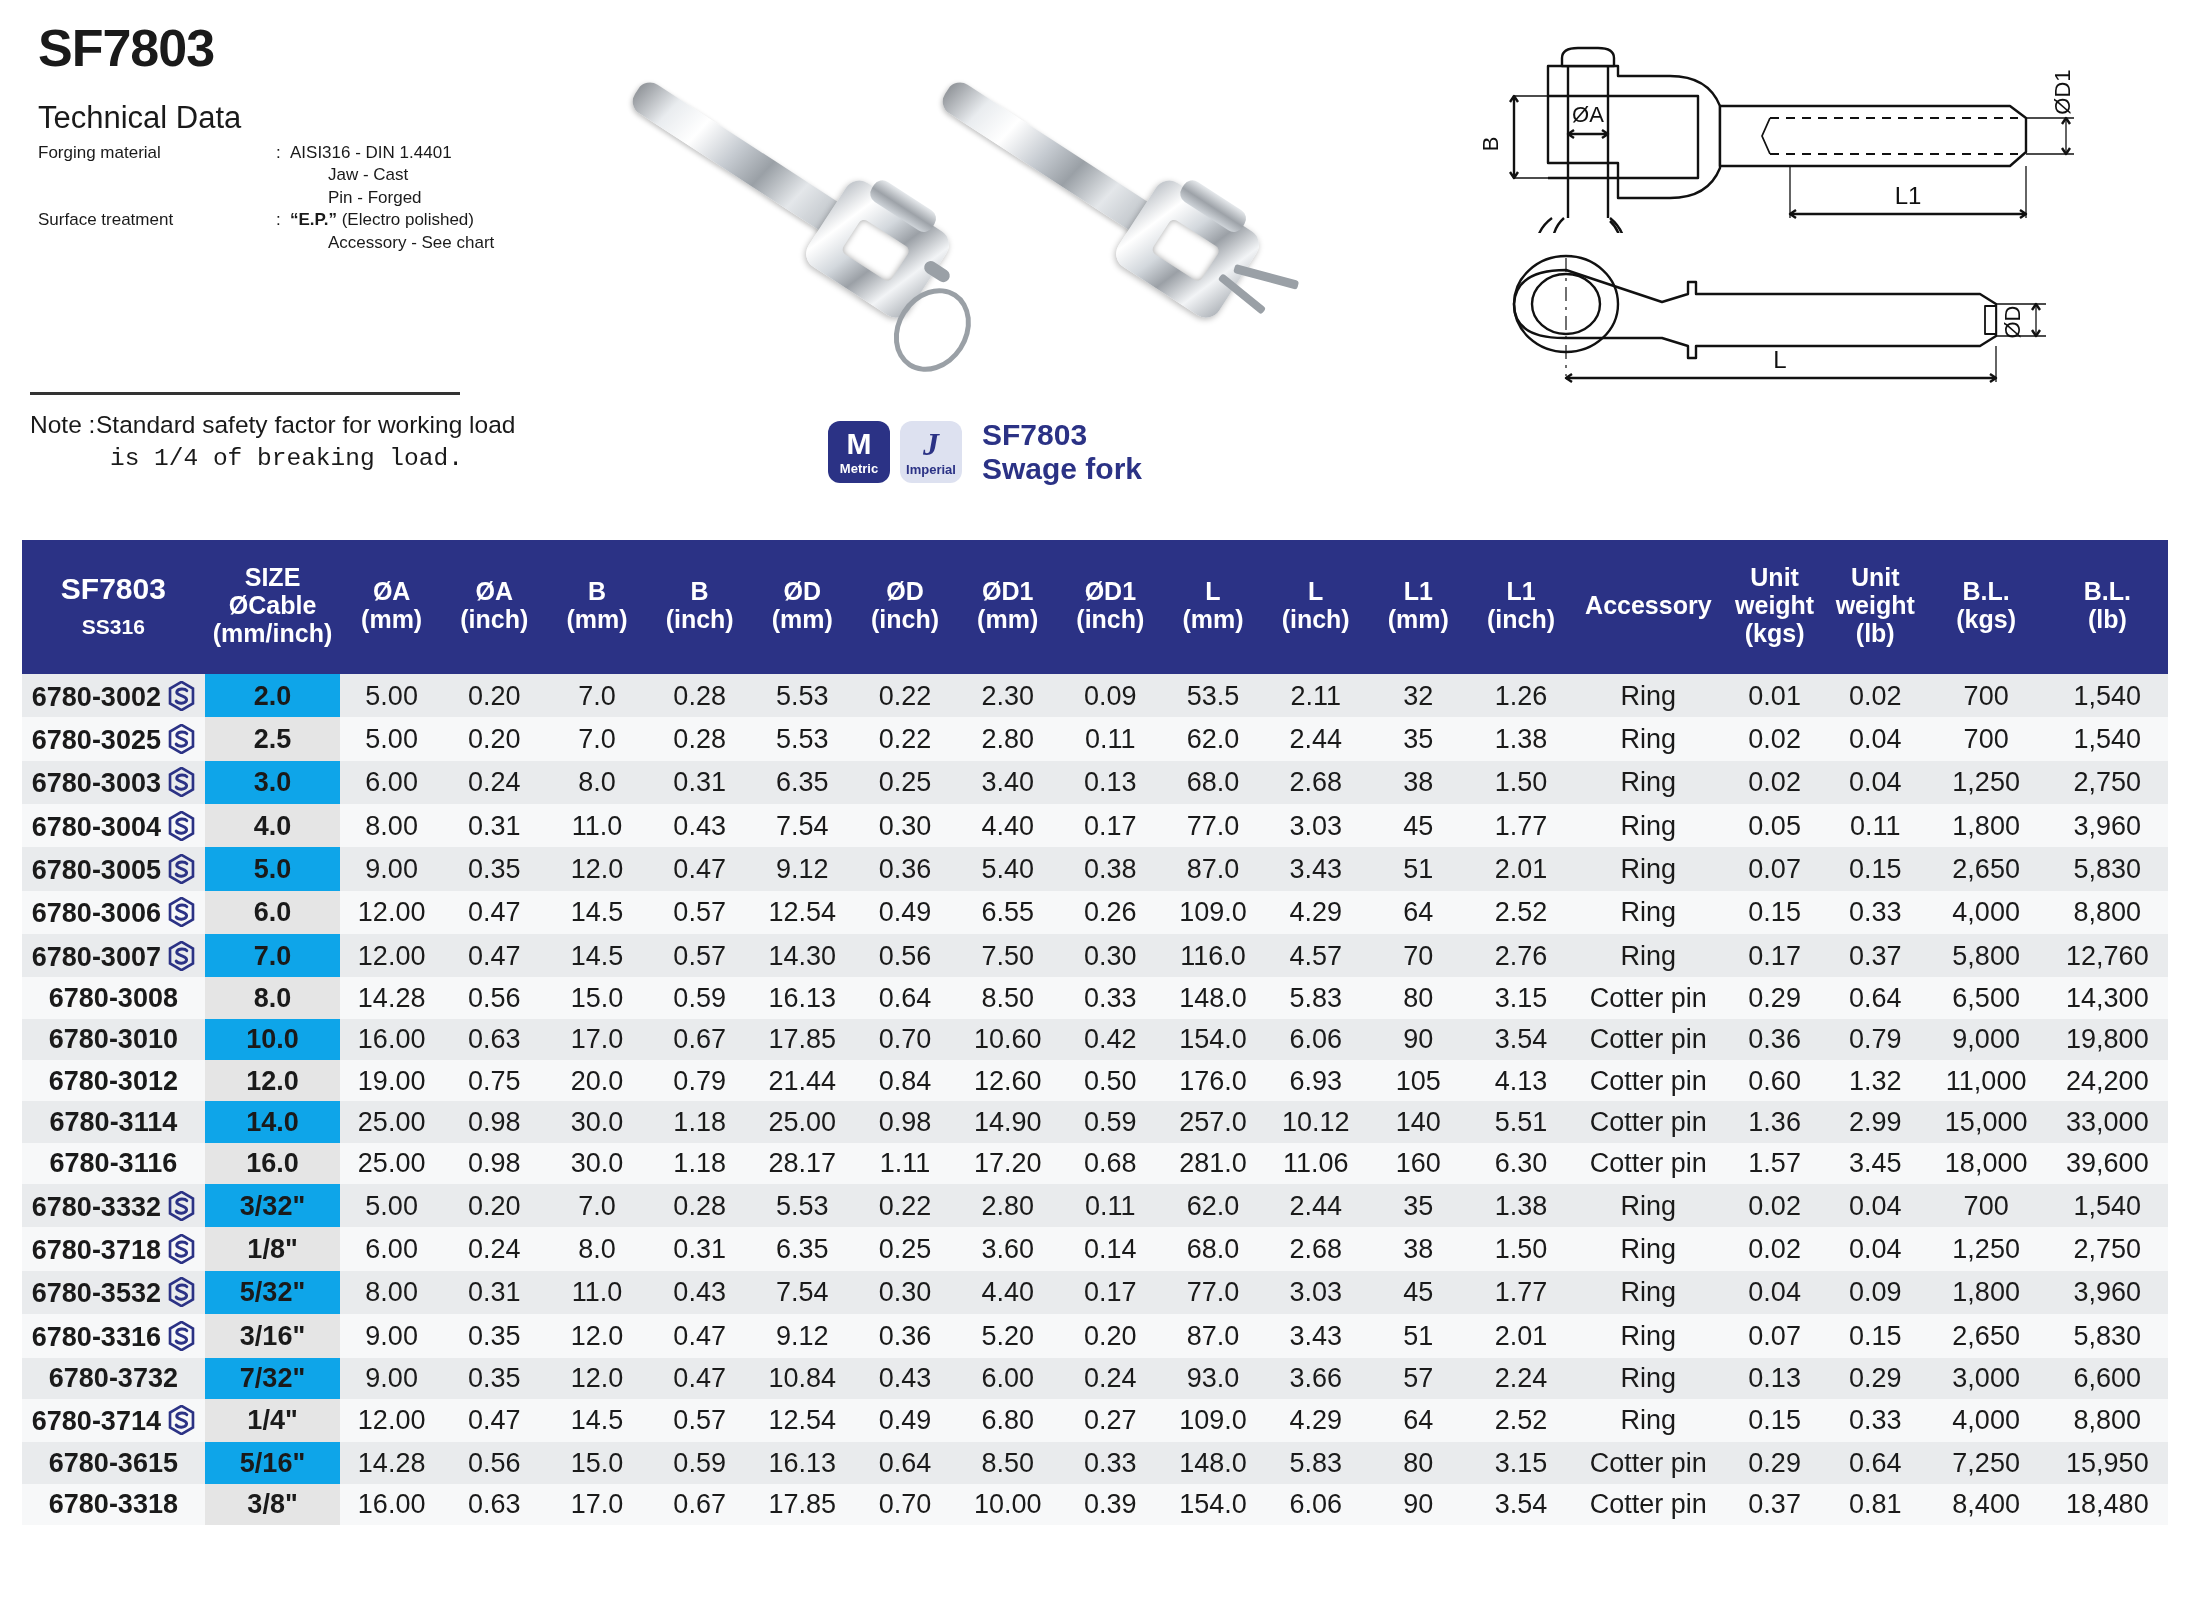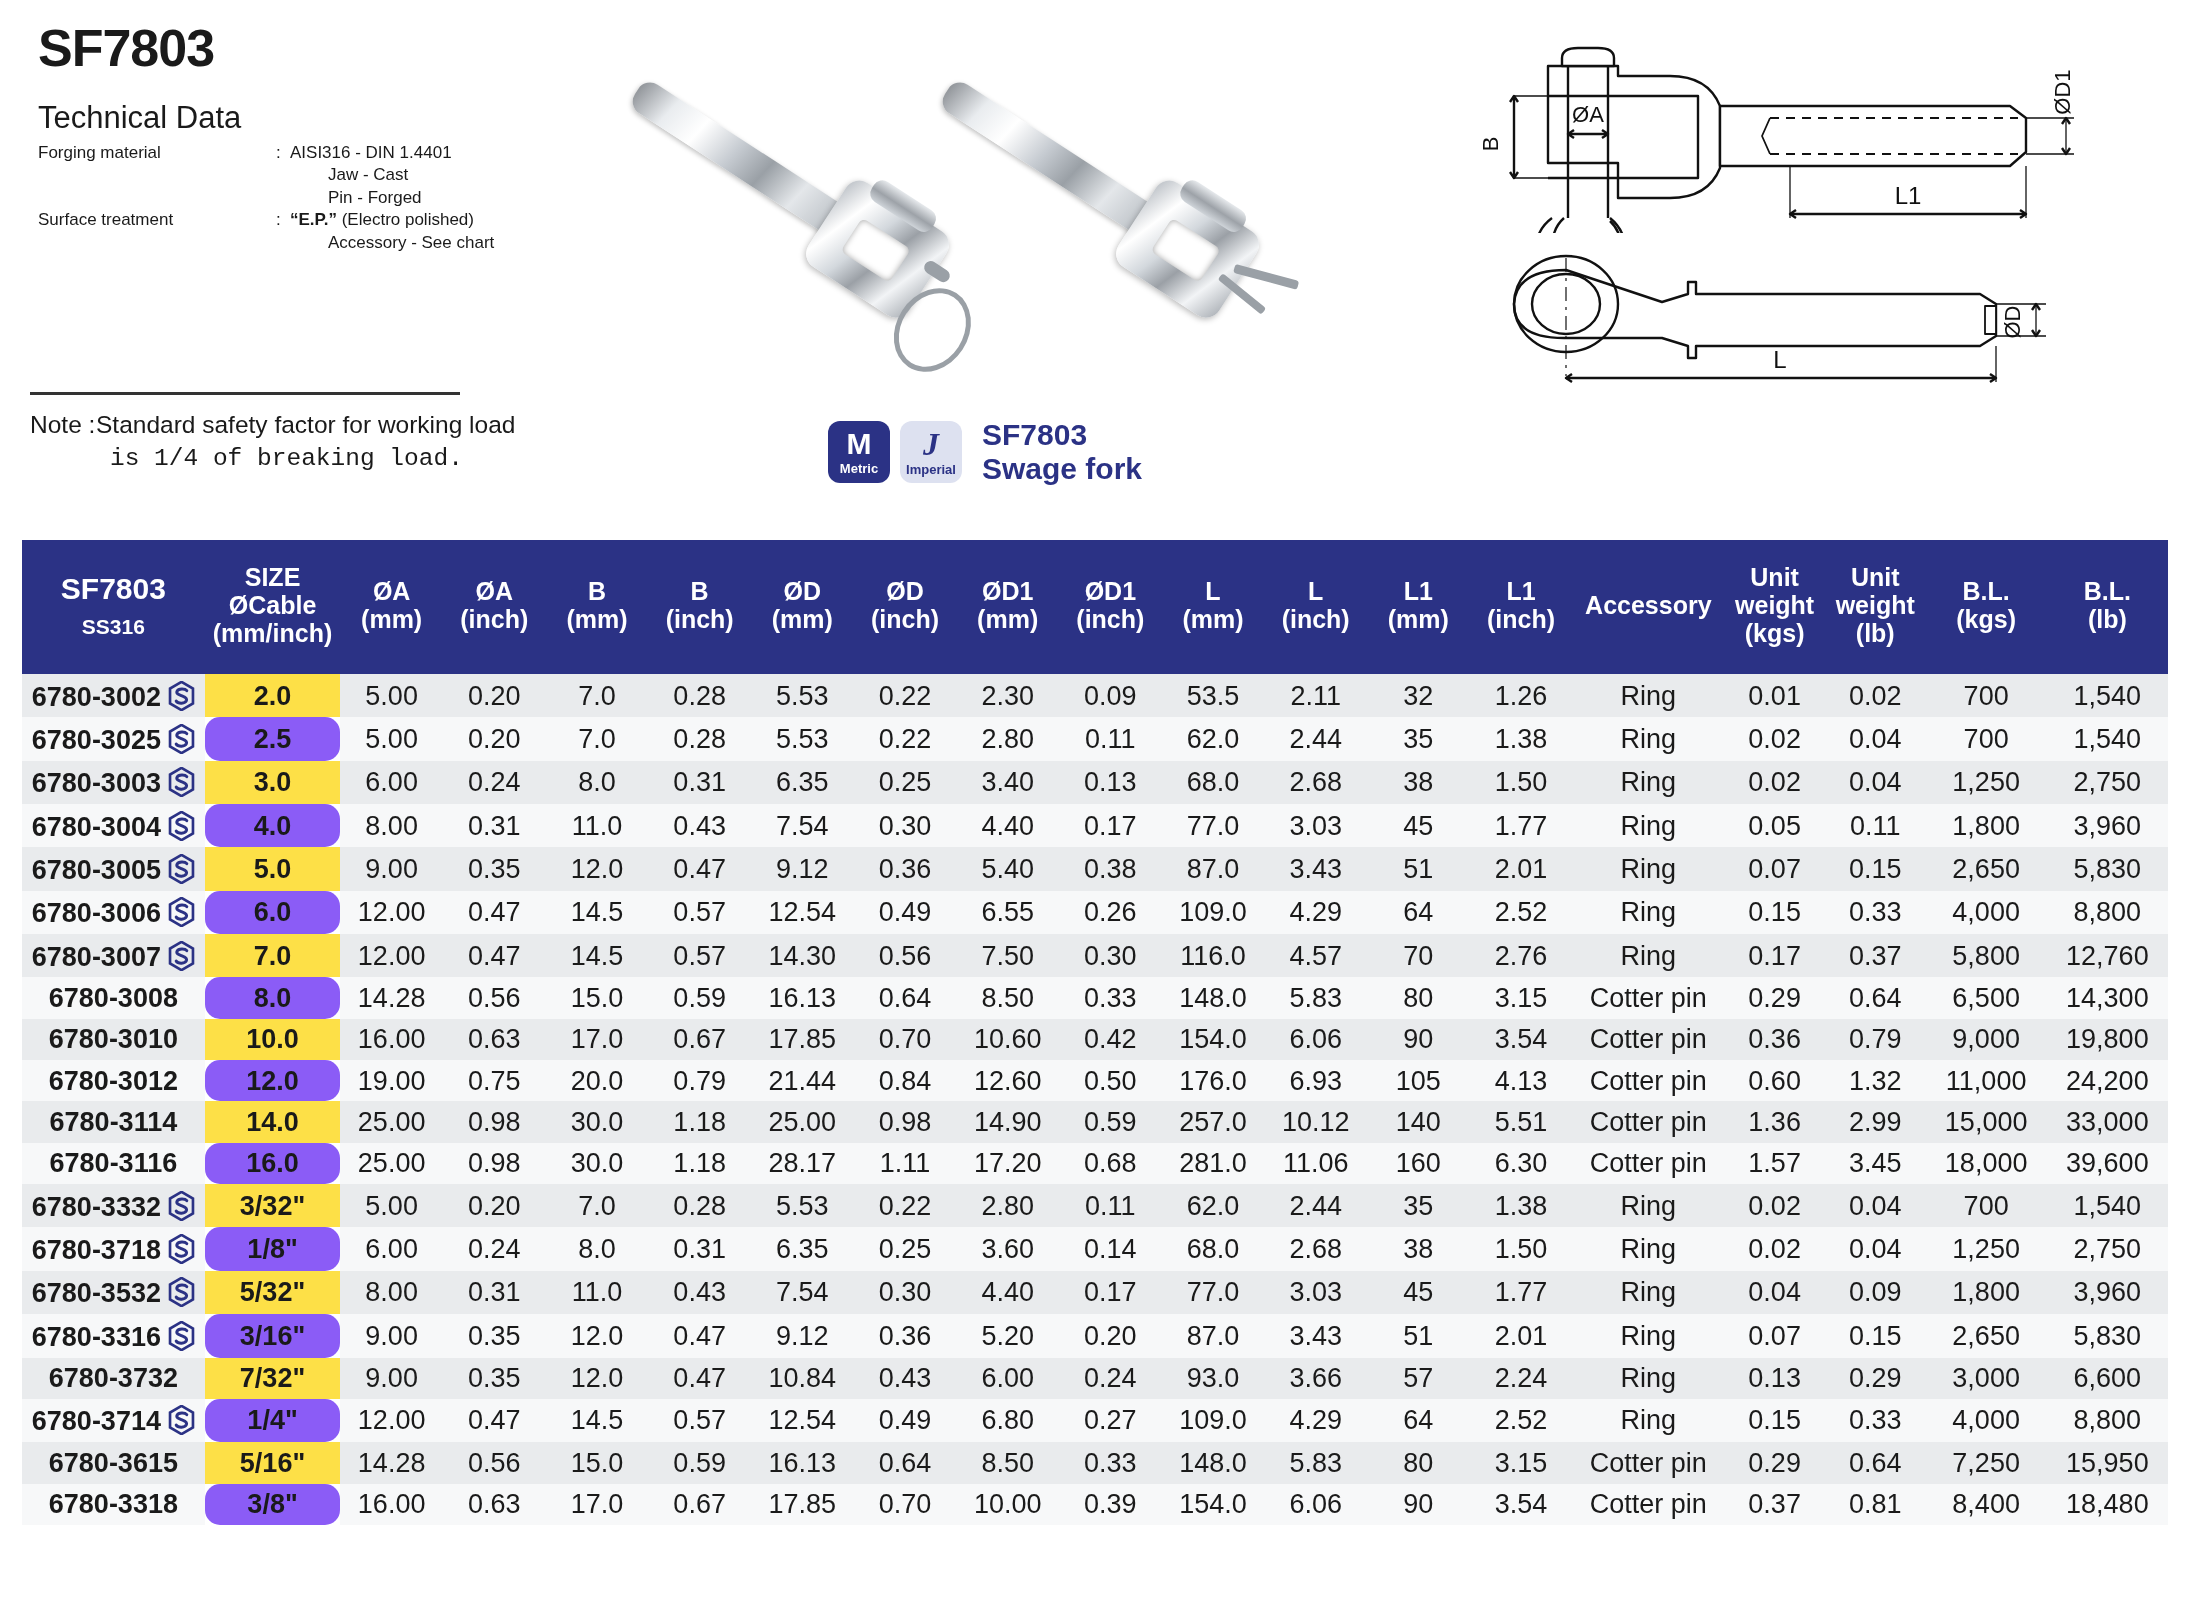--- a/index.html
+++ b/index.html
@@ -65,22 +65,22 @@
     border:none;height:118px;
   }
   table.data thead th.first{font-size:30px;}
   table.data thead th.first .sub{display:block;font-size:21px;margin-top:9px;}
   table.data tbody td{
     font-size:27px;padding:6.5px 2px;text-align:center;white-space:nowrap;
     border:none;line-height:1.05;
   }
   tbody tr.odd  td{background:#e9ebed;}
   tbody tr.even td{background:#f7f8f9;}
-  tbody tr.odd  td.c-size{background:#fde047;margin-top:21px;}
-  tbody tr.even td.c-size{background:#8b5cf6;border-radius:15px;}
+  tbody tr.odd  td.c-size{background:#0ea5e9;margin-top:21px;}
+  tbody tr.even td.c-size{background:#e5e5e5;}
   td.c-part{text-align:right;padding-right:6px;font-weight:bold;font-size:27px;position:relative;}
   td.c-size{font-weight:bold;}
   td.c-bl{text-align:right;padding-right:16px;}
   td.c-acc{text-align:center;}
   .shex{display:inline-block;vertical-align:-5px;margin-left:7px;width:27px;height:30px;}
 
   
   col.w-part{width:178px;} col.w-size{width:132px;}
   col.w-n{width:100px;} col.w-acc{width:148px;}
   col.w-uw{width:98px;} col.w-bl{width:118px;}

